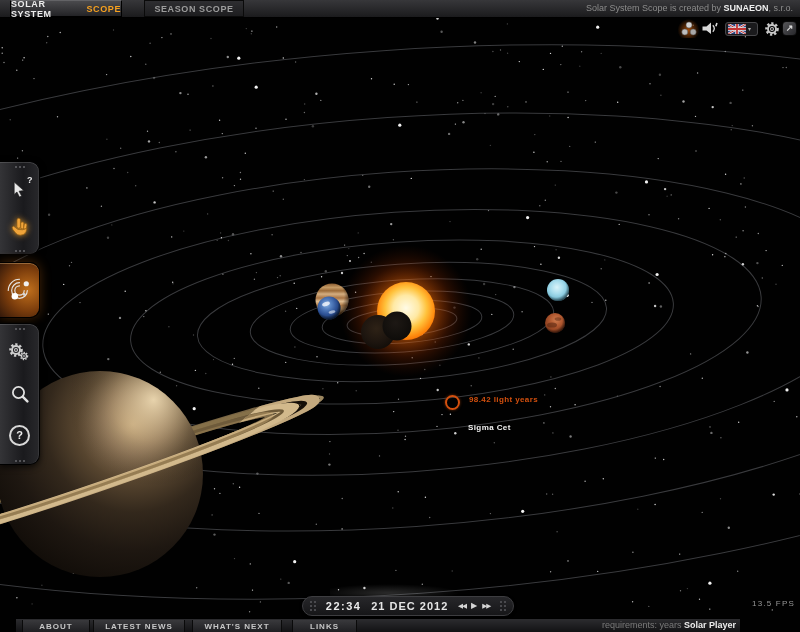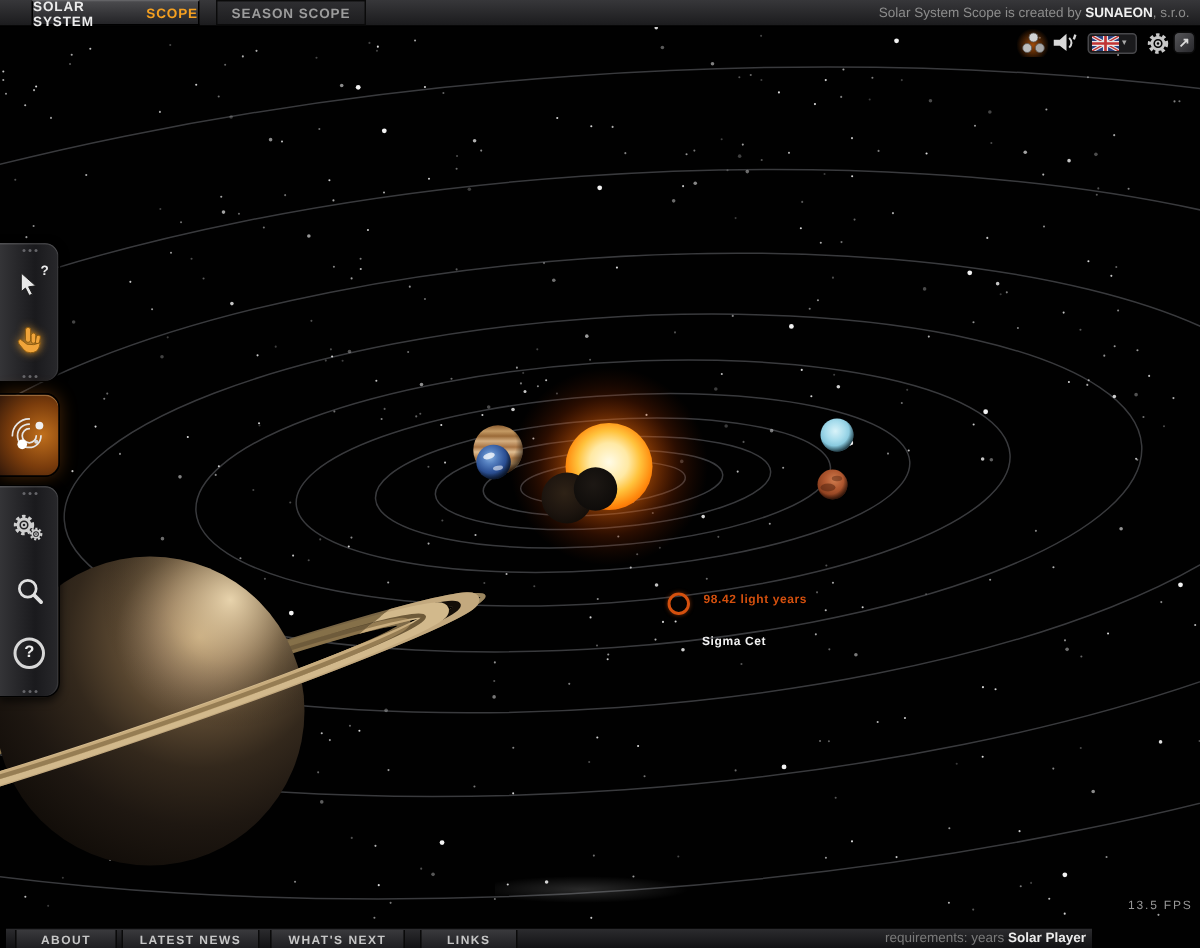--- a/index.html
+++ b/index.html
@@ -4,21 +4,21 @@
 <style>
   html,body{margin:0;padding:0;background:#000;}
   #app{position:relative;width:800px;height:632px;overflow:hidden;background:#000;
        font-family:"Liberation Sans",sans-serif;-webkit-font-smoothing:antialiased;}
 
   
   #topbar{position:absolute;top:0;left:0;width:800px;height:17px;z-index:30;
           background:linear-gradient(#37373a,#1b1b1d);border-bottom:1px solid #000;}
   .tab{position:absolute;top:0;height:17px;display:flex;align-items:center;justify-content:center;
        font-size:9px;font-weight:bold;letter-spacing:.6px;box-sizing:border-box;cursor:default;}
-  #tab-solar{left:21px;width:112px;background:linear-gradient(#4a4a4d,#232326);
+  #tab-solar{left:10px;width:112px;background:linear-gradient(#4a4a4d,#232326);
              border:1px solid #000;border-top:1px solid #636366;color:#ececec;}
   #tab-solar .accent{margin-left:22px;}
   #tab-season{left:144px;width:100px;background:linear-gradient(#2e2e31,#1d1d1f);
               border:1px solid #0a0a0a;color:#9c9c9c;}
   #credit{position:absolute;right:7px;top:0;height:17px;line-height:17px;font-size:9px;color:#8c8c8c;}
   #credit b{color:#f0f0f0;font-weight:bold;}
 
   
   .tr-icon{position:absolute;z-index:28;display:flex;align-items:center;justify-content:center;}
   #quality-btn{left:678px;top:19px;width:21px;height:19px;
@@ -76,21 +76,21 @@
   .tgrip{display:grid;grid-template-columns:2px 2px;gap:2px;}
   .tgrip i{width:2px;height:2px;background:#58585c;border-radius:50%;display:block;}
   #time-value{font-size:11px;font-weight:bold;color:#ebebeb;letter-spacing:1.5px;}
   #date-value{font-size:11px;font-weight:bold;color:#e4e4e4;letter-spacing:1px;}
   #controls{display:flex;align-items:center;gap:5px;}
   .ctl{color:#d6d6d6;line-height:1;cursor:pointer;}
   #ctl-rew,#ctl-fwd{font-size:6.5px;letter-spacing:-1px;}
   #ctl-play{font-size:8px;}
 
   
-  #footer{position:absolute;left:4px;bottom:0;width:724px;height:14px;z-index:30;box-sizing:border-box;
+  #footer{position:absolute;left:16px;bottom:0;width:724px;height:14px;z-index:30;box-sizing:border-box;
     background:linear-gradient(#2c2c2f,#121214);border-top:1px solid #000;}
   .fbtn{position:absolute;top:1px;height:12px;background:linear-gradient(#39393c,#1f1f22);
     border-left:1px solid #0a0a0a;border-right:1px solid #0a0a0a;box-sizing:border-box;
     display:flex;align-items:center;justify-content:center;
     font-size:8px;font-weight:bold;letter-spacing:1px;color:#c6c6c6;cursor:pointer;}
   #fbtn-0{left:6px;width:68px;}
   #fbtn-1{left:77px;width:92px;}
   #fbtn-2{left:176px;width:90px;}
   #fbtn-3{left:276px;width:65px;}
   #requirements{position:absolute;right:4px;top:0;height:13px;line-height:13px;font-size:9px;color:#7a7a7a;}
@@ -816,20 +816,45 @@
 
   <div id="star-label">
     <div id="star-marker"></div>
     <div id="star-name">Sigma Cet</div>
     <div id="star-dist">98.42 light years</div>
   </div>
 
   <div id="fps">13.5 FPS</div>
 
   <div id="timebar-glow"></div>
+  <div id="timebar">
+    <div class="tgrip">
+        <i></i>
+        <i></i>
+        <i></i>
+        <i></i>
+        <i></i>
+        <i></i>
+      </div>
+    <span id="time-value">22:34</span>
+    <span id="date-value">21 DEC 2012</span>
+    <div id="controls">
+      <span class="ctl" id="ctl-rew">◀◀</span>
+      <span class="ctl" id="ctl-play">▶</span>
+      <span class="ctl" id="ctl-fwd">▶▶</span>
+    </div>
+    <div class="tgrip">
+        <i></i>
+        <i></i>
+        <i></i>
+        <i></i>
+        <i></i>
+        <i></i>
+      </div>
+  </div>
 
   <div id="footer">
     <div class="fbtn" id="fbtn-0">ABOUT</div>
     <div class="fbtn" id="fbtn-1">LATEST NEWS</div>
     <div class="fbtn" id="fbtn-2">WHAT'S NEXT</div>
     <div class="fbtn" id="fbtn-3">LINKS</div>
     <div id="requirements"><span>requirements: years </span><b>Solar Player</b></div>
   </div>
 
 </div>

